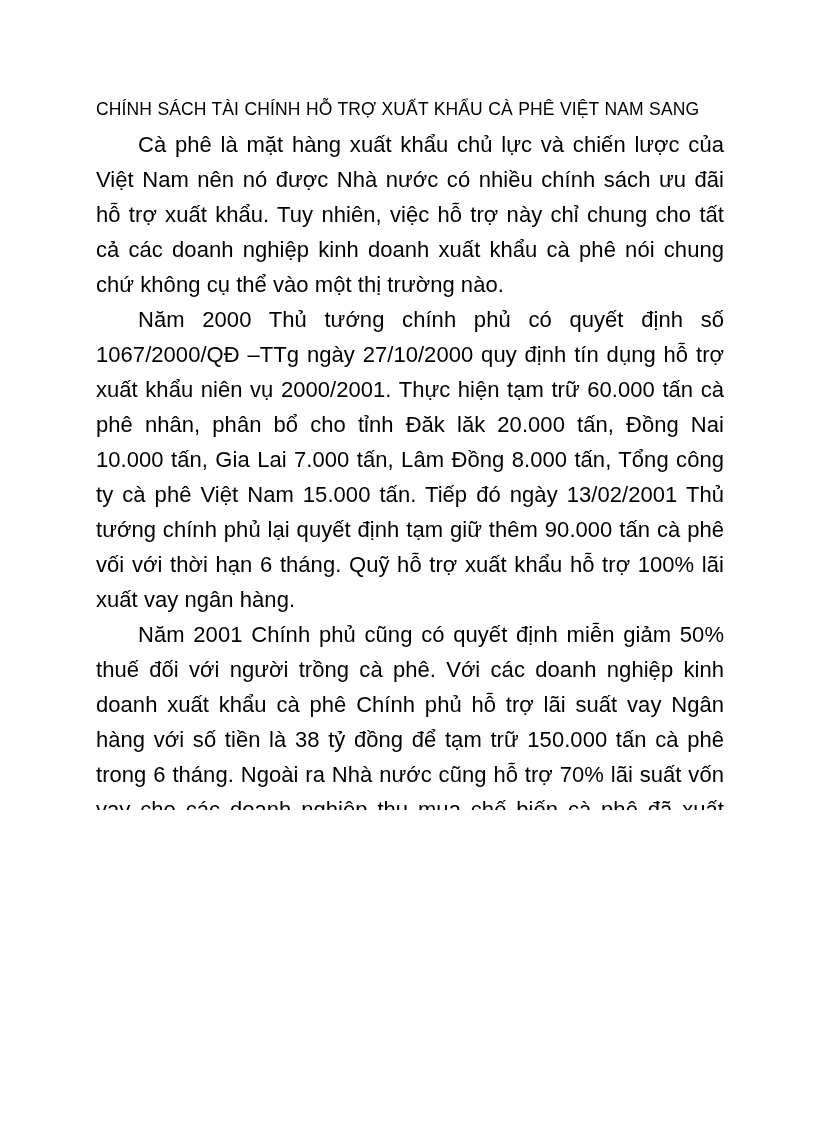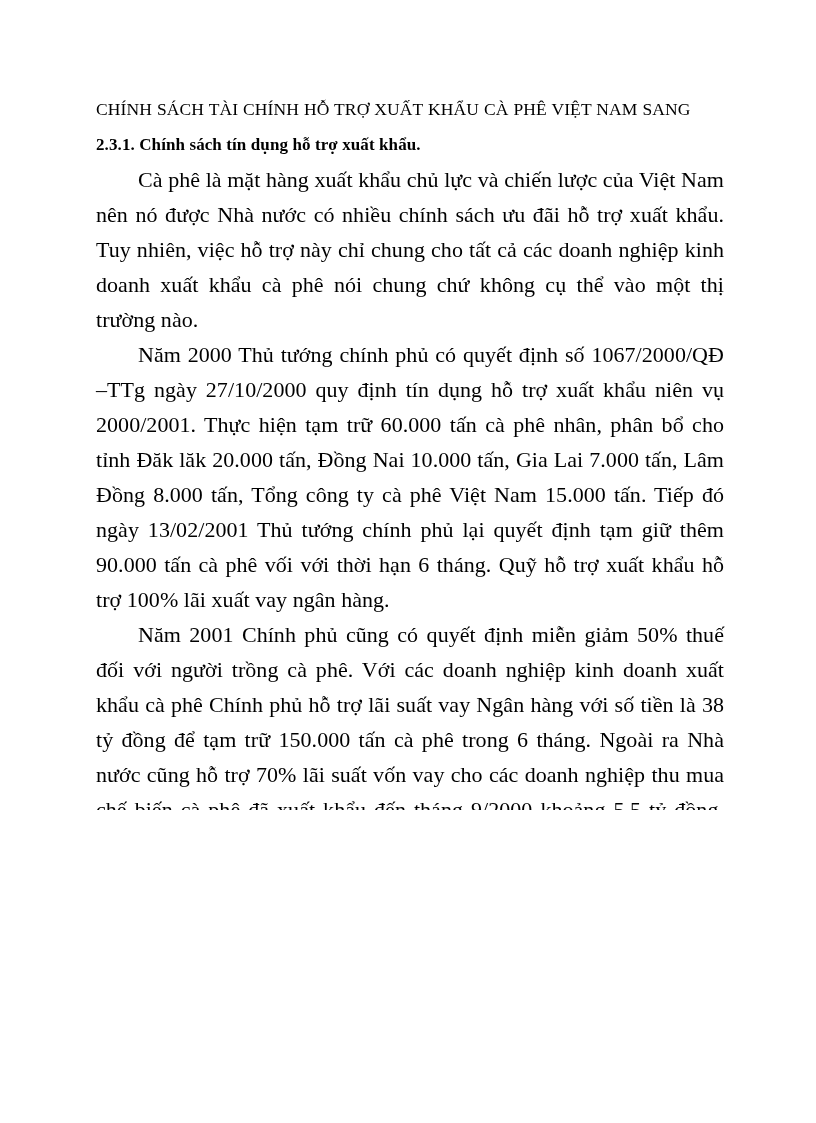--- a/index.html
+++ b/index.html
@@ -8,21 +8,21 @@
     padding: 0;
     background: #ffffff;
   }
 
   .page {
     position: relative;
     width: 816px;
     height: 810px;
     background: #ffffff;
     overflow: hidden;
-    font-family: Liberation Serif, serif;
+    font-family: Liberation Sans, sans-serif;
     color: #000000;
     box-sizing: border-box;
   }
 
   
   .text-block {
     position: absolute;
     left: 96px;
     top: 92px;
     width: 628px;
@@ -72,21 +72,20 @@
 </head>
 <body>
 
 <div class="page">
 
   <div class="text-block">
 
     <div class="doc-title">CHÍNH SÁCH TÀI CHÍNH HỖ TRỢ XUẤT KHẨU CÀ PHÊ VIỆT NAM SANG</div>
 
 
-    <div class="section-heading">2.3.1. Chính sách tín dụng hỗ trợ xuất khẩu.</div>
 
     <p class="body-par">Cà phê là mặt hàng xuất khẩu chủ lực và chiến lược của Việt Nam nên nó được Nhà nước có nhiều chính sách ưu đãi hỗ trợ xuất khẩu. Tuy nhiên, việc hỗ trợ này chỉ chung cho tất cả các doanh nghiệp kinh doanh xuất khẩu cà phê nói chung chứ không cụ thể vào một thị trường nào.</p>
 
     <p class="body-par">Năm 2000 Thủ tướng chính phủ có quyết định số 1067/2000/QĐ –TTg ngày 27/10/2000 quy định tín dụng hỗ trợ xuất khẩu niên vụ 2000/2001. Thực hiện tạm trữ 60.000 tấn cà phê nhân, phân bổ cho tỉnh Đăk lăk 20.000 tấn, Đồng Nai 10.000 tấn, Gia Lai 7.000 tấn, Lâm Đồng 8.000 tấn, Tổng công ty cà phê Việt Nam 15.000 tấn. Tiếp đó ngày 13/02/2001 Thủ tướng chính phủ lại quyết định tạm giữ thêm 90.000 tấn cà phê vối với thời hạn 6 tháng. Quỹ hỗ trợ xuất khẩu hỗ trợ 100% lãi xuất vay ngân hàng.</p>
 
     <p class="body-par">Năm 2001 Chính phủ cũng có quyết định miễn giảm 50% thuế đối với người trồng cà phê. Với các doanh nghiệp kinh doanh xuất khẩu cà phê Chính phủ hỗ trợ lãi suất vay Ngân hàng với số tiền là 38 tỷ đồng để tạm trữ 150.000 tấn cà phê trong 6 tháng. Ngoài ra Nhà nước cũng hỗ trợ 70% lãi suất vốn vay cho các doanh nghiệp thu mua chế biến cà phê đã xuất khẩu đến tháng 9/2000 khoảng 5,5 tỷ đồng. Bên cạnh đó Nhà nước còn hỗ trợ tiền cho nhập khẩu giống. Cũng trong năm 2001 trước tình hình giá cà phê thế giới và giá cà phê xuất khẩu Việt Nam giảm liên tục và đạt mức thấp nhất trong vòng 30 năm qua, khiến cho các doanh nghiệp kinh doanh xuất khẩu cà phê bị thua lỗ nặng, Chính phủ có quyết định khoanh nợ vay Ngân hàng trong thời hạn 3 năm cho người trồng cà phê, thu mua chế biến và xuất khẩu cà phê (khoảng 2500 tỷ đồng, tức là các doanh nghiệp và người trồng cà phê không phải trả lãi vay mà ngân sách Nhà nước sẽ cấp bù lãi suất cho các Ngân hàng) và tiếp tục cho vay mới để cho người trồng cà phê có vốn chăm sóc cà phê.</p>
 
   </div>
 
   <div class="bottom-rule"></div>

